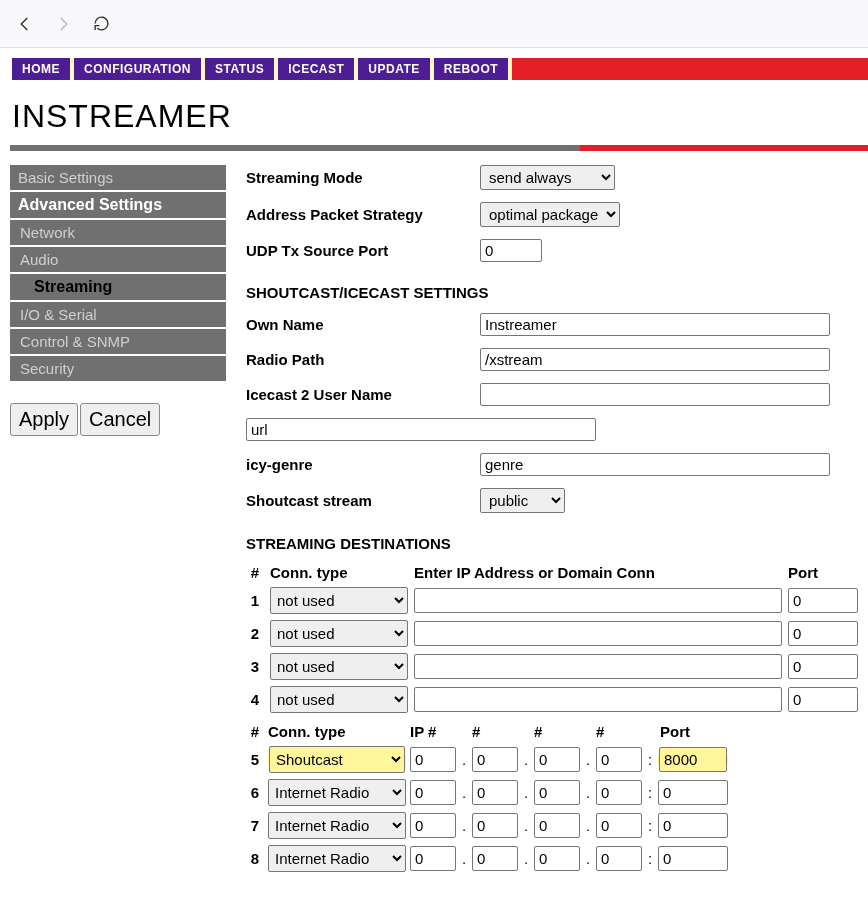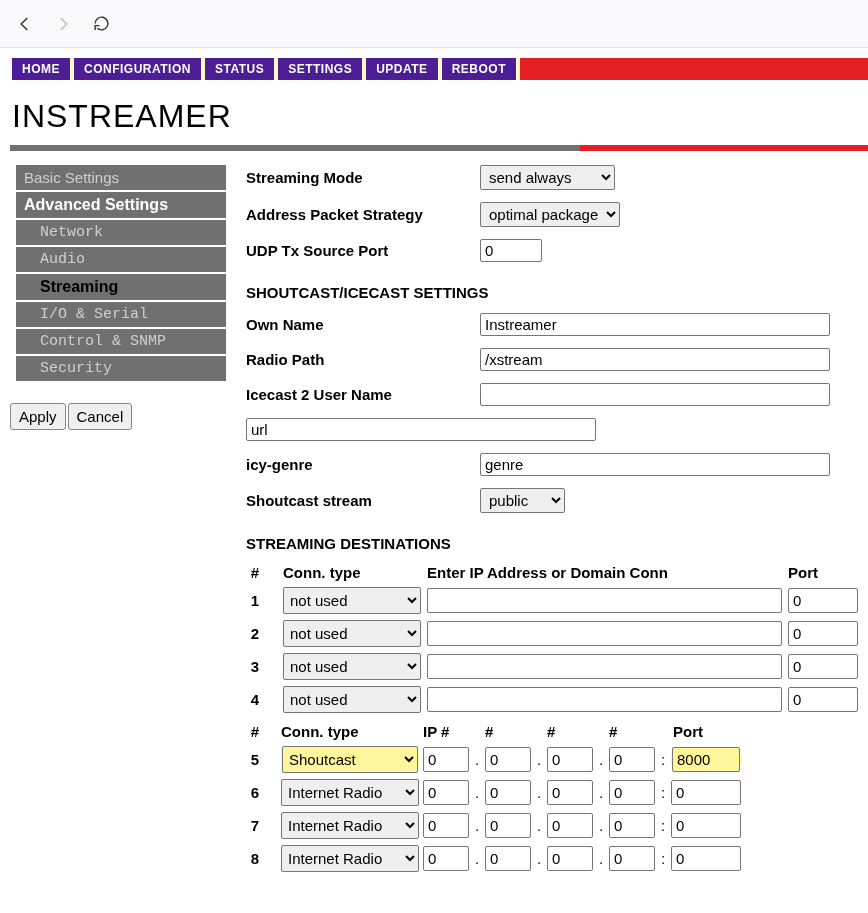--- a/index.html
+++ b/index.html
@@ -88,42 +88,41 @@
   }
 
   
   .sidebar { width: 216px; flex: none; }
   .side-item {
     background: #707070;
     color: #cfcfcf;
     padding: 4px 8px;
     border-bottom: 2px solid #fff;
     font-size: 15px;
-    margin-left: 6px;
   }
   .side-item.header {
     font-weight: bold;
     color: #fff;
     font-size: 16px;
   }
-  .side-item.sub { padding-left: 24px; font-family: Liberation Mono, monospace; }
+  .side-item.sub { padding-left: 10px; }
   .side-item.active {
     font-weight: bold;
     color: #000000;
     padding-left: 24px;
     font-size: 16px;
   }
   .apply-cancel {
     margin-top: 20px;
     display: flex;
     gap: 2px;
   }
   .apply-cancel button {
     font: inherit;
-    font-size: 15px;
+    font-size: 20px;
     padding: 4px 8px;
     background: #efefef;
     border: 1px solid #888;
     border-radius: 3px;
   }
 
   
   .content {
     flex: 1;
     padding-left: 20px;
@@ -162,21 +161,21 @@
   
   .dest-head, .dest-row {
     display: flex;
     align-items: center;
     gap: 6px;
     margin-bottom: 6px;
     font-size: 15px;
   }
   .dest-head { font-weight: bold; margin-bottom: 6px; }
   .col-num { width: 18px; text-align:center; font-weight:bold; }
-  .col-type { width: 138px; margin-left: 13px; }
+  .col-type { width: 138px; }
   .col-type select { width: 100%; font:inherit; padding: 3px 2px; background:#efefef; border:1px solid #767676; border-radius:2px;}
   .col-addr { flex: 1; }
   .col-addr input { width: 100%; font:inherit; padding:3px 4px; border:1px solid #767676; border-radius:2px;}
   .col-port { width: 70px; }
   .col-port input { width: 100%; font:inherit; padding:3px 4px; border:1px solid #767676; border-radius:2px;}
 
   .dest-head2, .dest-row2 {
     display: flex;
     align-items: center;
     gap: 4px;
@@ -213,21 +212,21 @@
         <path d="M3 12a9 9 0 1 1 3 6.7"></path>
         <path d="M3 21v-6h6"></path>
       </svg>
   </div>
 </div>
 
 <div class="top-menu">
   <div class="top-menu-item">HOME</div>
   <div class="top-menu-item">CONFIGURATION</div>
   <div class="top-menu-item">STATUS</div>
-  <div class="top-menu-item">SETTINGS</div>
+  <div class="top-menu-item">ICECAST</div>
   <div class="top-menu-item">UPDATE</div>
   <div class="top-menu-item">REBOOT</div>
 </div>
 
 <div class="page-title">INSTREAMER</div>
 <div class="title-sep">
     <div class="grey"></div>
     <div class="red"></div>
   </div>
 

